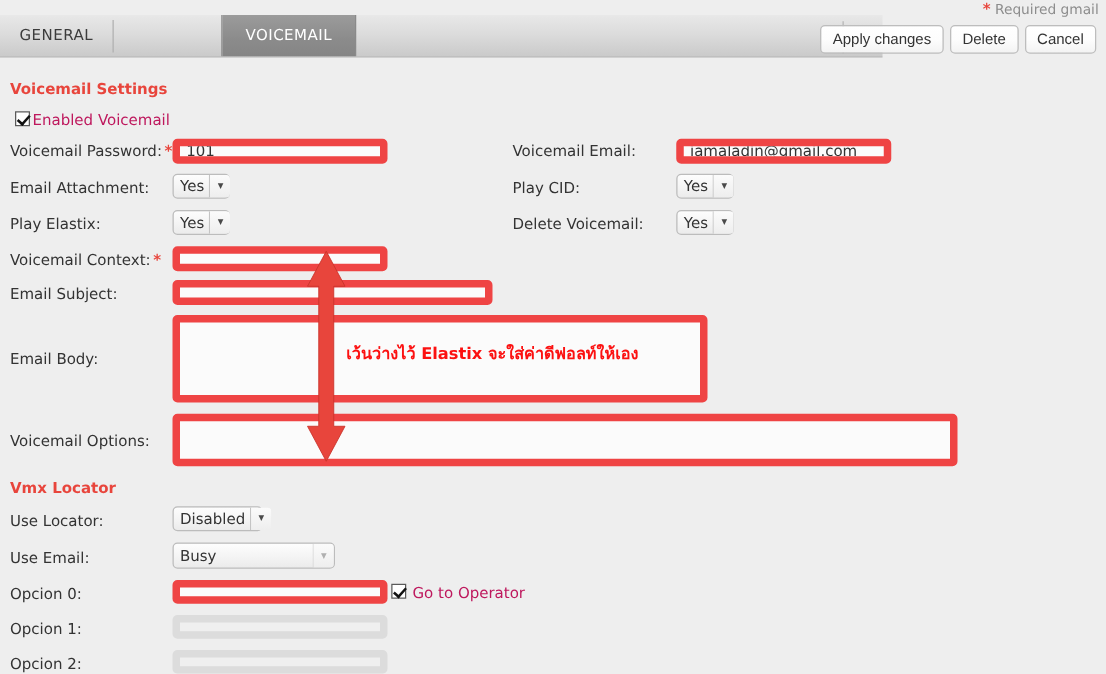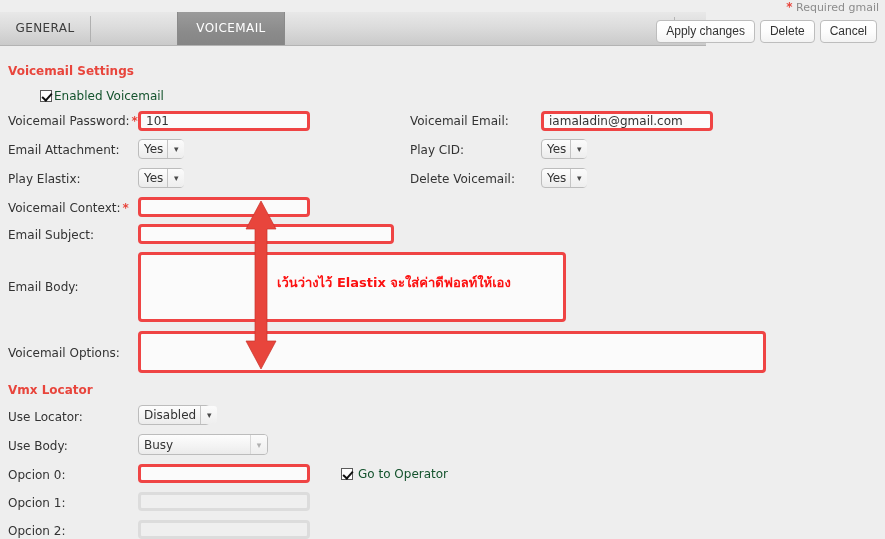--- a/index.html
+++ b/index.html
@@ -113,24 +113,23 @@
     font-weight: bold;
   }
   #sec-voicemail-settings { top: 64px; }
   #sec-vmx-locator { top: 383px; }
 
   .chk-row {
     position: absolute;
     left: 12px;
     top: 89px;
     display: flex;
-    align-items: center;
-    font-size: 12px;
-    color: #14532d;
-    margin-left: 28px;
+    align-items: flex-start;
+    font-size: 12px;
+    color: #be185d;
   }
   .chk {
     width: 12px;
     height: 12px;
     border: 1px solid #5a5a5a;
     background: #fff;
     display: inline-block;
     position: relative;
     margin: 0 2px 0 0;
     box-sizing: border-box;
@@ -166,21 +165,21 @@
     position: absolute;
     left: 410px;
     font-size: 12px;
     color: #333;
     white-space: nowrap;
   }
 
   .fld {
     position: absolute;
     background: #fbfbfb;
-    border: 3px solid #ef4444;
+    border: 6px solid #ef4444;
     border-radius: 4px;
     box-sizing: border-box;
     font-family: "DejaVu Sans", "Liberation Sans", sans-serif;
     font-size: 12px;
     color: #333;
     padding: 0 5px;
     outline: none;
   }
   .fld.disabled {
     background: #efefef;
@@ -323,21 +322,21 @@
 </div>
 
 <div class="section-title" id="sec-vmx-locator">Vmx Locator</div>
 
 <div class="lbl" style="top:410px">Use Locator:</div>
 <div class="sel" style="left:138px; top:405px; width:72px;">
   <span class="sel-val">Disabled</span>
   <span class="sel-arrow">▾</span>
 </div>
 
-<div class="lbl" style="top:439px">Use Body:</div>
+<div class="lbl" style="top:439px">Use Email:</div>
 <div class="sel wide" style="left:138px; top:434px; width:130px; height:21px;gap:20px;">
   <span class="sel-val">Busy</span>
   <span class="sel-arrow">▾</span>
 </div>
 
 <div class="lbl" style="top:468px">Opcion 0:</div>
 <input class="fld" style="left: 138px; top: 464px; width: 172px; height: 19px;" value="">
 <div class="chk-row" style="left:313px; top:467px;">
   <span class="chk checked"></span>
   <span style="margin-left:3px">Go to Operator</span>

